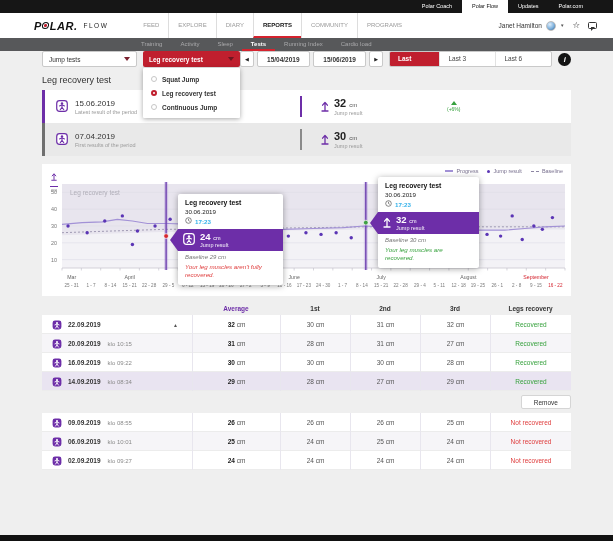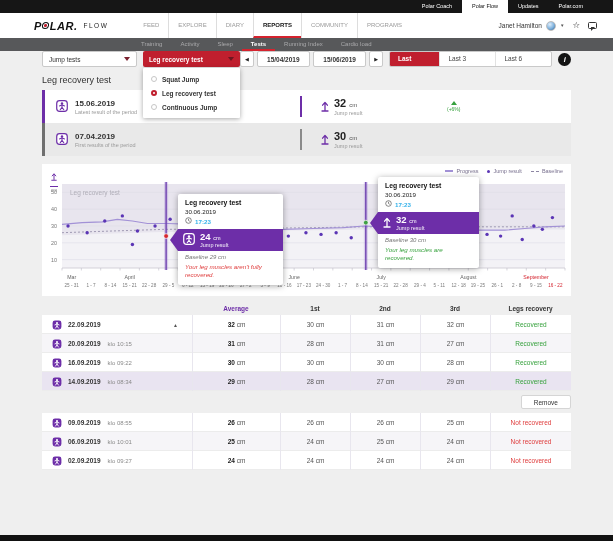--- a/index.html
+++ b/index.html
@@ -56,21 +56,21 @@
   .seg-item{padding:0 8px;line-height:14px;font-size:6.5px;color:#444;border-left:1px solid #e2e2e2;cursor:pointer;}
   .seg-item:first-child{border-left:none;}
   .seg-item.active{background:var(--red);color:#fff;font-weight:bold;}
   .info-btn{width:13px;height:13px;border-radius:50%;background:#141414;color:#fff;font-size:7.5px;font-weight:bold;font-style:italic;display:flex;align-items:center;justify-content:center;margin-left:3px;cursor:pointer;}
   .section-title{font-size:9px;color:#333;margin:8px 0 5px;font-weight:400;}
   
   .sum-row{height:33px;display:flex;align-items:center;position:relative;background:#fff;border-left:3px solid var(--purple);}
   .sum-row.second{background:#e9e9e9;border-left-color:#6f6f6f;}
   .sum-icon{margin-left:11px;flex:0 0 auto;}
   .sum-datecol{margin-left:7px;}
-  .sum-date{font-size:8px;font-weight:bold;color:#333;}
+  .sum-date{font-size:8px;font-weight:normal;color:#333;}
   .sum-cap{font-size:5.5px;color:#999;margin-top:1px;}
   .sum-divider{position:absolute;left:255px;top:6px;bottom:6px;width:2px;background:var(--purple);}
   .sum-row.second .sum-divider{background:#8a8a8a;}
   .sum-right{position:absolute;left:276px;display:flex;align-items:center;gap:5px;}
   .sum-vwrap{display:flex;flex-direction:column;}
   .sum-val{font-size:11px;font-weight:bold;color:#222;line-height:1;}
   .sum-unit{font-size:6px;font-weight:normal;color:#555;}
   .sum-vcap{font-size:5.5px;color:#999;margin-top:1px;}
   .sum-change{position:absolute;left:402px;display:flex;flex-direction:column;align-items:center;}
   .chg-tri{width:0;height:0;border-left:3px solid transparent;border-right:3px solid transparent;border-bottom:4px solid var(--green);}

